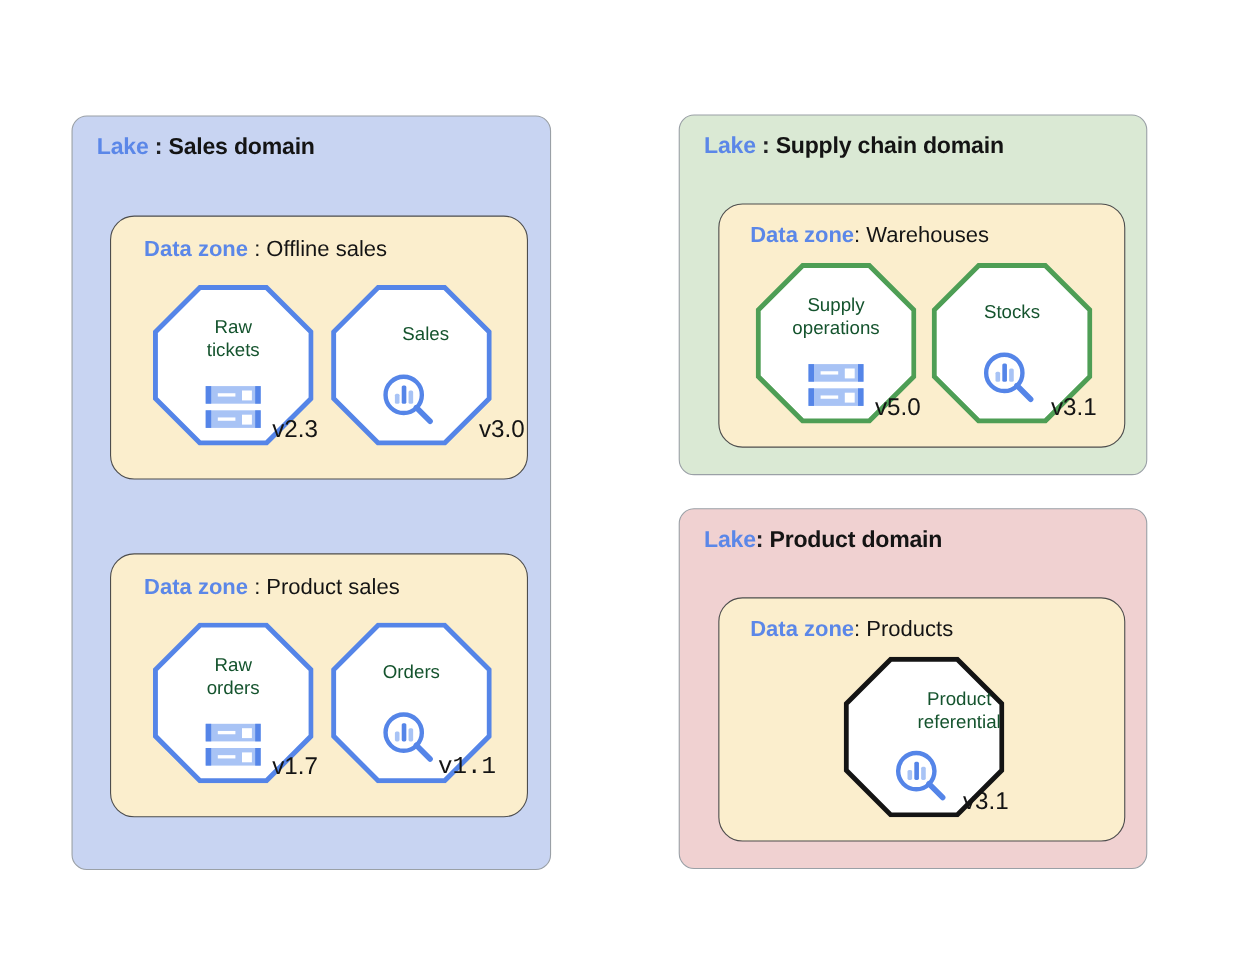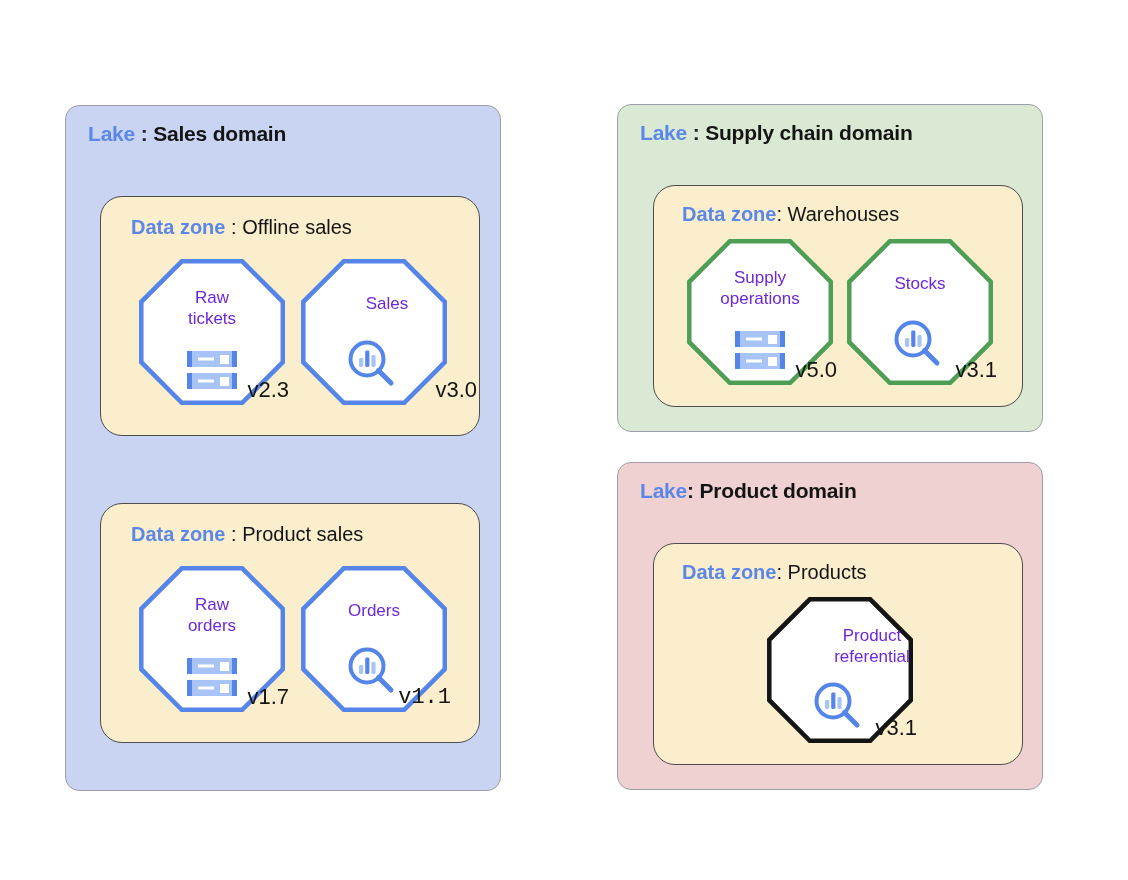--- a/index.html
+++ b/index.html
@@ -59,21 +59,21 @@
     left: 0; top: 0;
     display: block;
   }
   .node-label {
     position: absolute;
     left: 0;
     width: 100%;
     text-align: center;
     font-size: 17px;
     line-height: 21px;
-    color: #6d28d9;
+    color: #14532d;
     white-space: pre-line;
   }
   .node-version {
     position: absolute;
     font-size: 22px;
     color: #141414;
     white-space: nowrap;
   }
   .node-icon {
     position: absolute;

